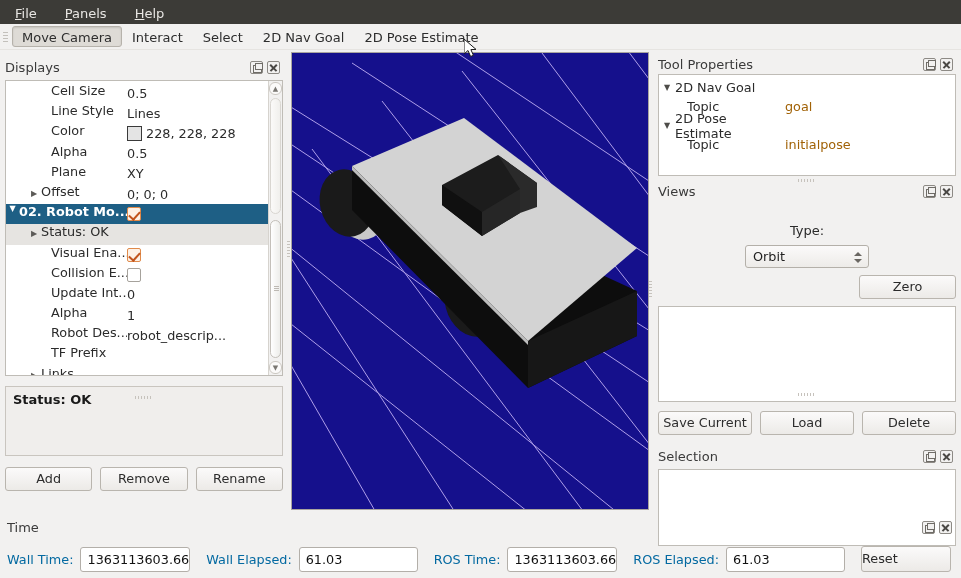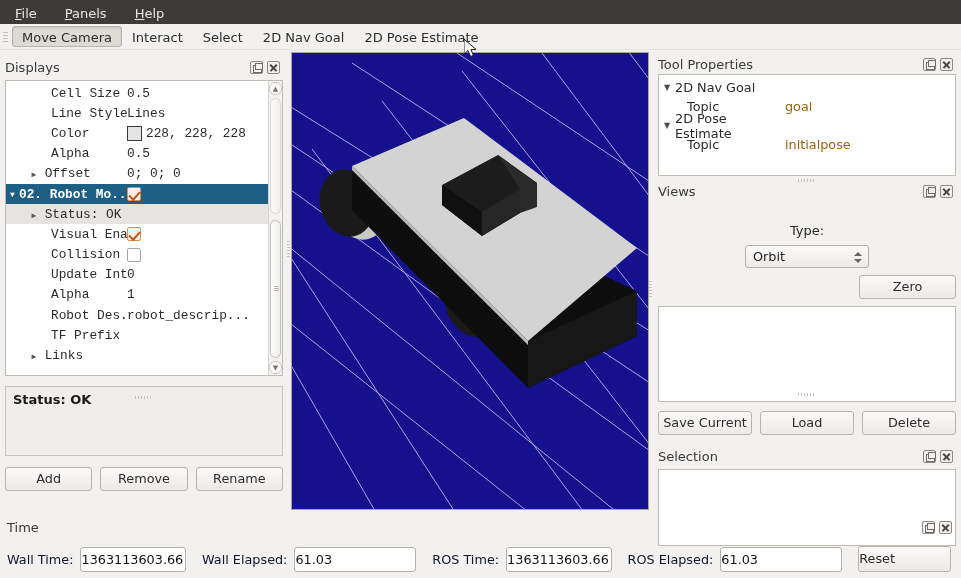--- a/index.html
+++ b/index.html
@@ -86,22 +86,22 @@
     margin-top: 3px;
     height: 296px;
     background: #ffffff;
     border: 1px solid #bfbcb6;
     display: flex;
   }
   .tree {
     flex: 1; overflow: hidden; padding-top: 2px;
   }
   .trow {
-    display: flex; align-items: center; height: 20.2px;
-    font-size: 12.8px; white-space: nowrap; font-family: Liberation Mono, monospace;
+    display: flex; height: 20.2px;
+    font-size: 12.8px; white-space: nowrap;
   }
   .trow .arrow {
     width: 13px; text-align: center; font-size: 8px; color: #5c5a57;
     flex: none;
   }
   .trow .arrow.blank { color: transparent; }
   .col-name { width: 108px; flex: none; overflow: hidden; }
   .col-val  { flex: 1; display: flex; align-items: center; }
   .trow.selected {
     background: #1e5f85; color: #ffffff; font-weight: bold;
@@ -225,25 +225,25 @@
   .sel-list { height: 77px; margin-top: 3px; }
 
   
   .timebar {
     position: absolute; left: 0; top: 515px; width: 961px; height: 63px;
     padding: 3px 6px 0 7px;
   }
   .time-fields {
     display: flex; align-items: center; gap: 0; margin-top: 9px;
   }
-  .tlabel { font-size: 12.8px; color: #0f172a; margin-right: 7px; white-space: nowrap; }
+  .tlabel { font-size: 12.8px; color: #0369a1; margin-right: 7px; white-space: nowrap; }
   .tinput {
     height: 25px; background: #ffffff; border: 1px solid #b3afa9;
     border-radius: 3px; font-size: 12.8px; line-height: 23px;
-    color: #111; margin-right: 16px;
+    padding-left: 6px; color: #111; margin-right: 16px;
   }
   .w1 { width: 116px; }
   .w2 { width: 134px; }
   .reset-btn {
     width: 102px; height: 26px; margin-left: auto; margin-right: 4px;
     background: linear-gradient(to bottom,#fbfafa,#eceae7);
     border: 1px solid #b9b5ae; border-radius: 3px;
     font-size: 12.8px; line-height: 24px; cursor: default;
   }
   .splitter-h {
@@ -326,20 +326,27 @@
         </div>
 
         <div class="trow">
           <div class="arrow blank">▶</div>
           <div class="col-name" style="padding-left:32px">Alpha</div>
           <div class="col-val">
               <span>0.5</span>
             </div>
         </div>
 
+        <div class="trow">
+          <div class="arrow blank">▶</div>
+          <div class="col-name" style="padding-left:32px">Plane</div>
+          <div class="col-val">
+              <span>XY</span>
+            </div>
+        </div>
 
         <div class="trow">
           <div class="arrow blank">▶</div>
           <div class="col-name" style="padding-left:0">
             <span class="arrow" style="display:inline-block;width:18px;padding-left:12px;">▶</span>
             <span>Offset</span>
           </div>
           <div class="col-val">
               <span>0; 0; 0</span>
             </div>

